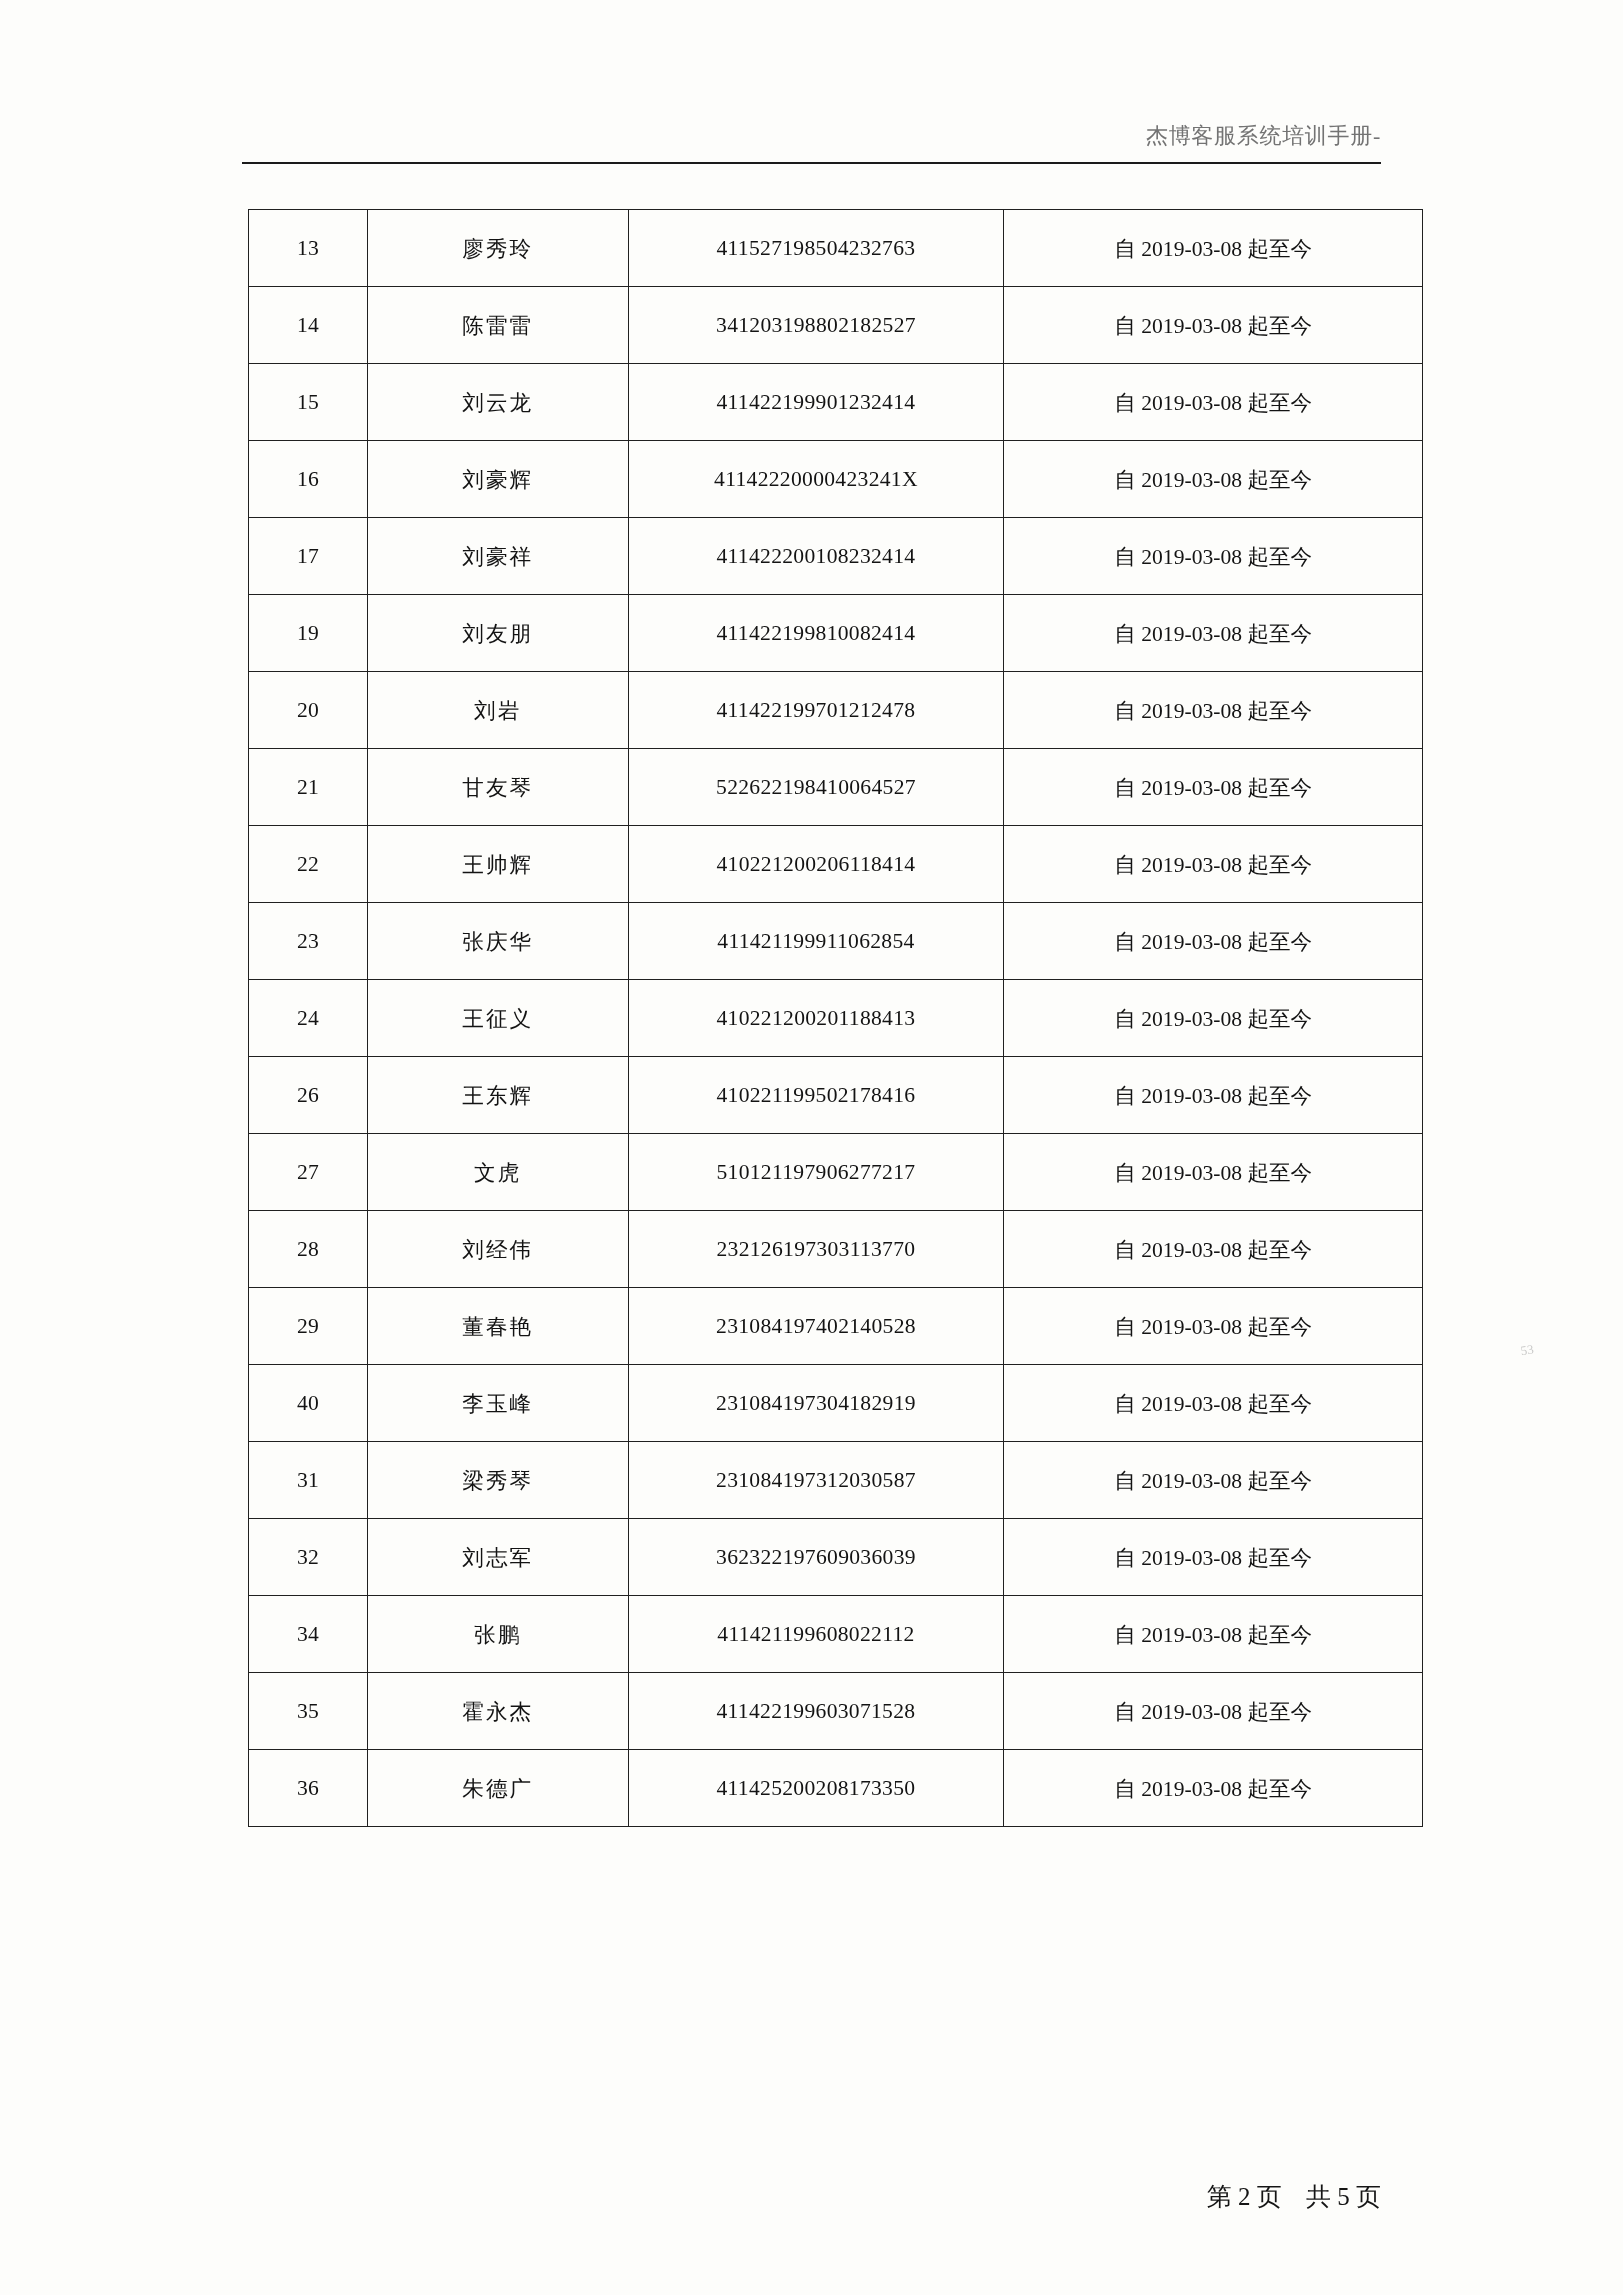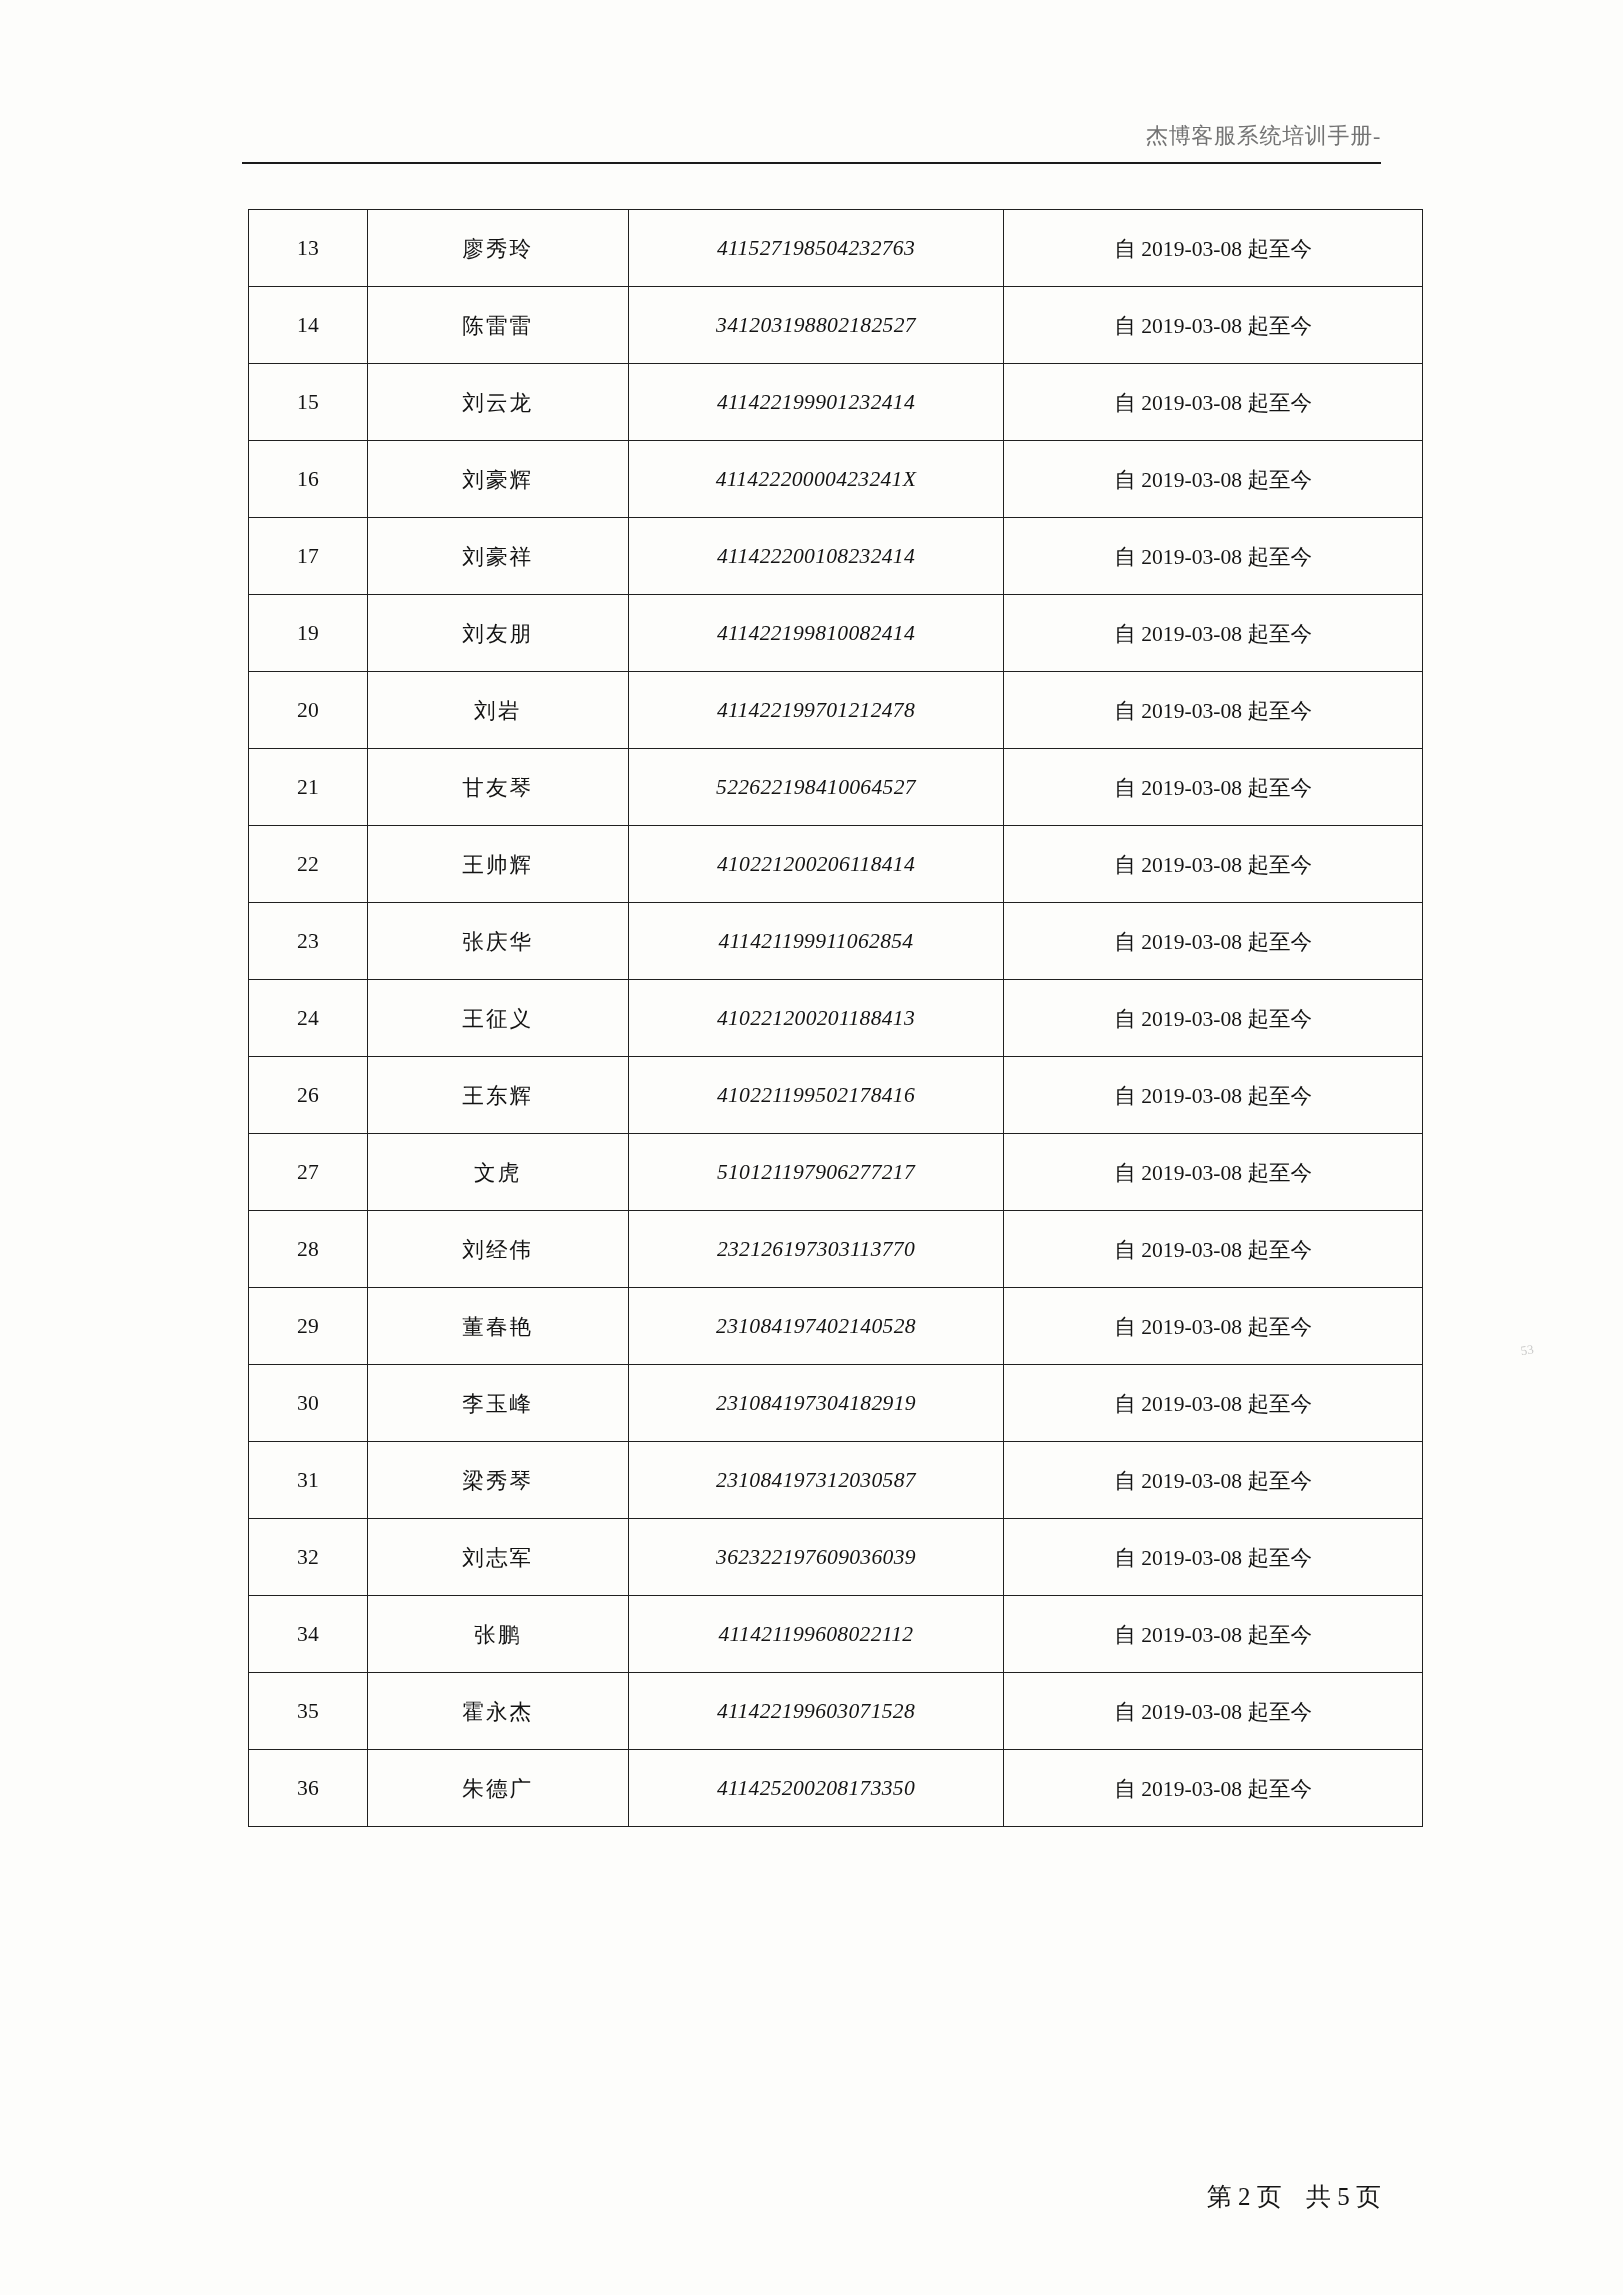--- a/index.html
+++ b/index.html
@@ -68,21 +68,21 @@
     border: 1.3px solid #202020;
     height: 76px;
     text-align: center;
     vertical-align: middle;
     font-size: 21.6px;
     color: #131313;
     padding: 0 3.9px;
   }
   td.col-idx   { width: 110px; font-size: 21px; }
   td.col-name  { width: 252px; font-size: 23.6px; letter-spacing: 2px; }
-  td.col-id    { width: 367px; font-size: 21.6px; letter-spacing: 0.3px; font-style: italic; }
+  td.col-id    { width: 367px; font-size: 21.6px; letter-spacing: 0.3px; }
   td.col-date  { width: 410px; font-size: 21.6px; }
 
   
   .footer {
     position: absolute;
     left: 242px;
     width: 1139px;
     top: 2180px;
     text-align: right;
     font-size: 25px;
@@ -206,21 +206,21 @@
             <td class="col-id">232126197303113770</td>
             <td class="col-date date-cell">自 2019-03-08 起至今</td>
           </tr>
           <tr>
             <td class="col-idx">29</td>
             <td class="col-name">董春艳</td>
             <td class="col-id">231084197402140528</td>
             <td class="col-date date-cell">自 2019-03-08 起至今</td>
           </tr>
           <tr>
-            <td class="col-idx">30</td>
+            <td class="col-idx">40</td>
             <td class="col-name">李玉峰</td>
             <td class="col-id">231084197304182919</td>
             <td class="col-date date-cell">自 2019-03-08 起至今</td>
           </tr>
           <tr>
             <td class="col-idx">31</td>
             <td class="col-name">梁秀琴</td>
             <td class="col-id">231084197312030587</td>
             <td class="col-date date-cell">自 2019-03-08 起至今</td>
           </tr>

